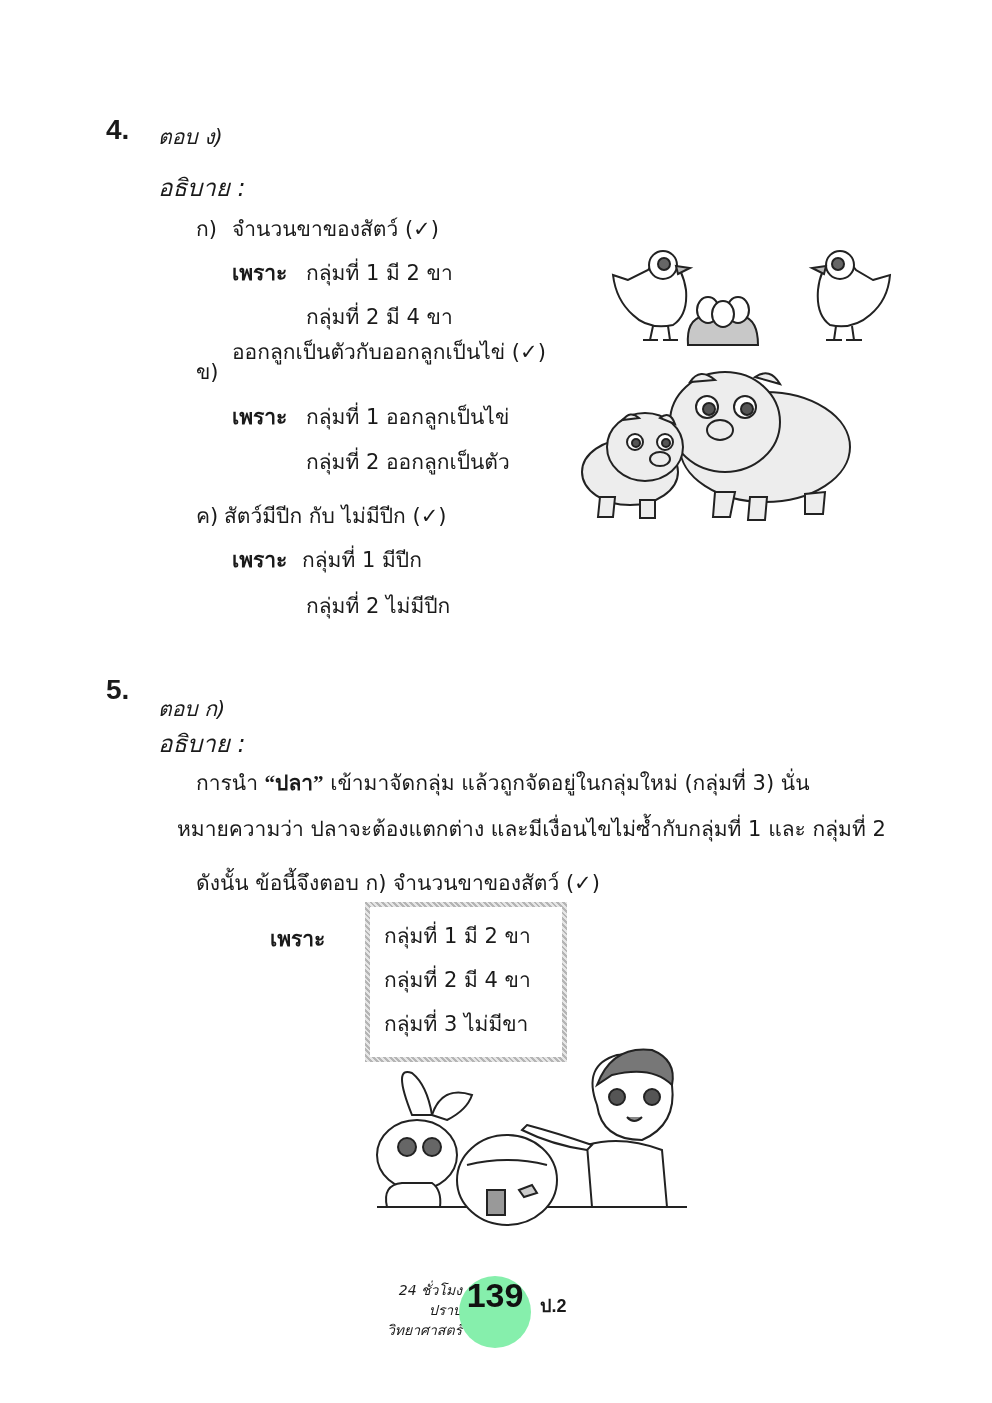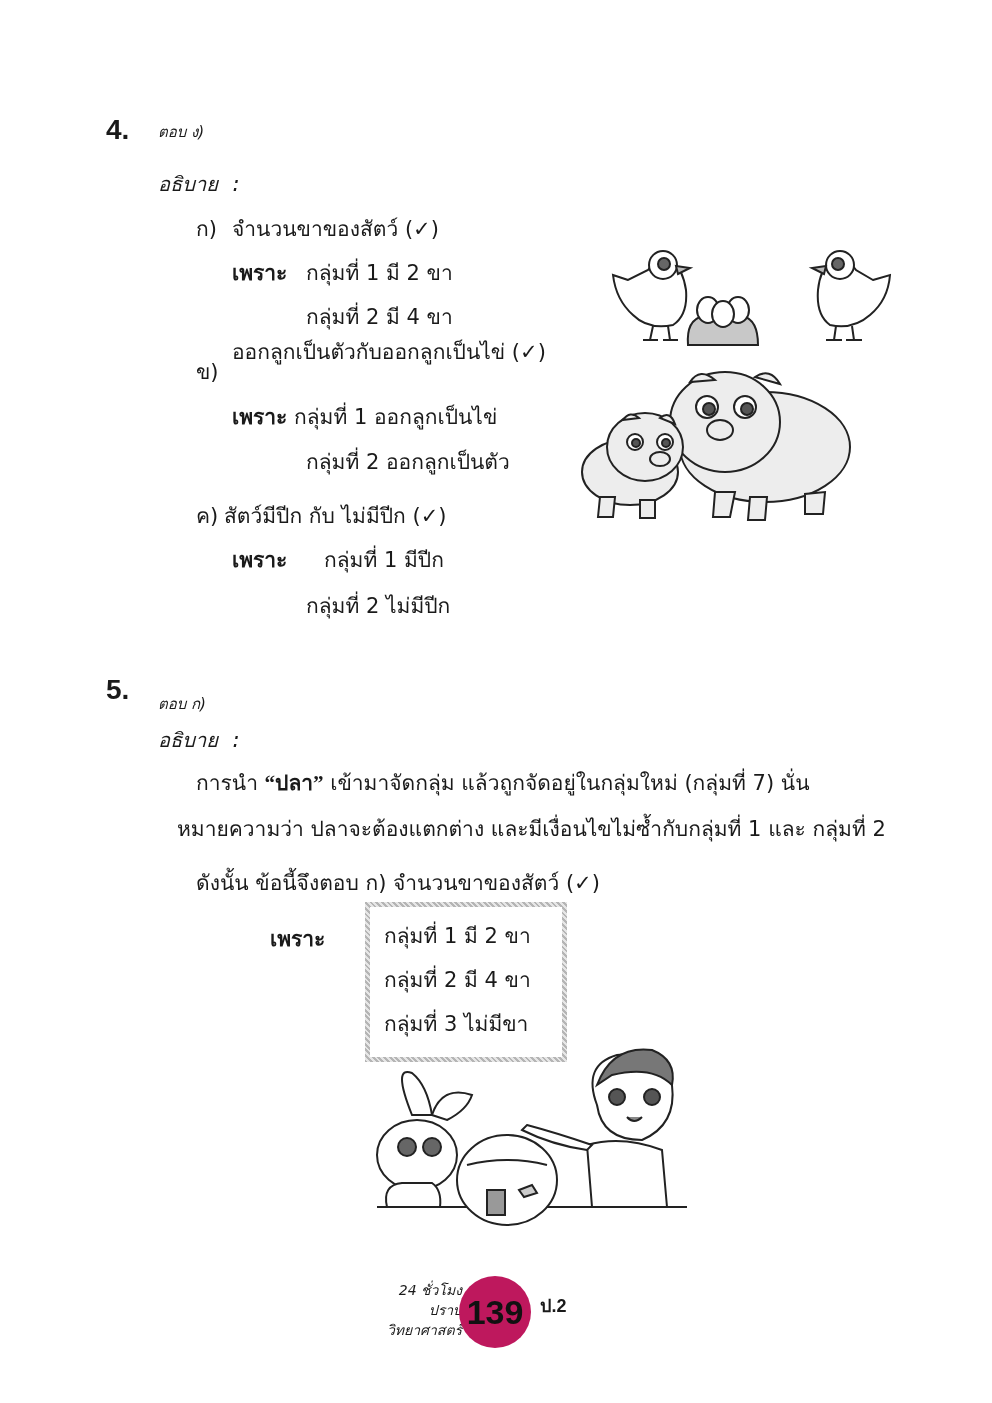--- a/index.html
+++ b/index.html
@@ -1,34 +1,34 @@
 <!DOCTYPE html>
 <html><head>
 <meta charset="utf-8">
 <style>
   html, body { margin:0; padding:0; background:#ffffff; }
   body { width:992px; height:1403px; position:relative; overflow:hidden;
          font-family:"DejaVu Sans", "Liberation Sans", sans-serif; color:#1a1a1a; }
   .abs { position:absolute; white-space:nowrap; }
   .qnum { font-family:"Liberation Sans", sans-serif; font-weight:bold; font-size:28px; }
-  .ans { font-style:italic; font-size:15px; }
-  .label { font-size:20px; font-style:italic;font-family:Liberation Mono, monospace; }
+  .ans { font-style:italic; font-size:21px; }
+  .label { font-size:24px; font-style:italic; }
   .line { font-size:21px; }
   .bold { font-weight:bold;font-family:Liberation Serif, serif; }
   .para { font-size:21px; }
   .box { position:absolute; left:365px; top:902px; width:192px; height:150px;
          border:5px solid transparent;
          background:
            linear-gradient(#fff,#fff) padding-box,
            repeating-linear-gradient(45deg,#b5b5b5 0 2px,#e6e6e6 2px 4px) border-box; }
   .box .row { position:absolute; left:14px; font-size:21px; white-space:nowrap; }
   .footer-left { position:absolute; left:380px; top:1280px; width:82px; text-align:right;
                  font-style:italic; font-size:14px; line-height:20px; }
   .page-circle { position:absolute; left:459px; top:1276px; width:72px; height:72px;
-                 border-radius:50%; background:#be185d; display:flex; align-items:center;
+                 border-radius:50%; background:#86efac; display:flex; 
                  justify-content:center; font-family:"Liberation Sans", sans-serif;
                  font-weight:bold; font-size:34px; color:#111; }
   .grade { position:absolute; left:540px; top:1291px; font-family:"Liberation Sans", sans-serif;
            font-weight:bold; font-size:18px; }
   svg { position:absolute; }
 </style>
 </head>
 <body>
 
 <div class="abs qnum" style="left:106px;top:114px;">4.</div>
@@ -37,27 +37,27 @@
 
 <div class="abs line" style="left:196px;top:212px;">ก)</div>
 <div class="abs line" style="left:232px;top:212px;">จำนวนขาของสัตว์ (✓)</div>
 <div class="abs line bold" style="left:232px;top:256px;">เพราะ</div>
 <div class="abs line" style="left:306px;top:256px;">กลุ่มที่ 1 มี 2 ขา</div>
 <div class="abs line" style="left:306px;top:300px;">กลุ่มที่ 2 มี 4 ขา</div>
 
 <div class="abs line" style="left:196px;top:355px;">ข)</div>
 <div class="abs line" style="left:232px;top:335px;">ออกลูกเป็นตัวกับออกลูกเป็นไข่ (✓)</div>
 <div class="abs line bold" style="left:232px;top:400px;">เพราะ</div>
-<div class="abs line" style="left:294px;top:400px;">กลุ่มที่ 1 ออกลูกเป็นไข่</div>
+<div class="abs line" style="left:306px;top:400px;">กลุ่มที่ 1 ออกลูกเป็นไข่</div>
 <div class="abs line" style="left:306px;top:445px;">กลุ่มที่ 2 ออกลูกเป็นตัว</div>
 
 <div class="abs line" style="left:196px;top:499px;">ค)</div>
 <div class="abs line" style="left:224px;top:499px;">สัตว์มีปีก กับ ไม่มีปีก (✓)</div>
 <div class="abs line bold" style="left:232px;top:543px;">เพราะ</div>
-<div class="abs line" style="left:324px;top:543px;">กลุ่มที่ 1 มีปีก</div>
+<div class="abs line" style="left:302px;top:543px;">กลุ่มที่ 1 มีปีก</div>
 <div class="abs line" style="left:306px;top:589px;">กลุ่มที่ 2 ไม่มีปีก</div>
 
 <svg style="left:608px;top:240px;" width="290" height="110" viewBox="0 0 290 110">
   <g stroke="#222" stroke-width="2" fill="#fff">
     <path d="M20 40 L5 35 Q8 60 25 75 Q40 90 65 85 Q80 75 78 50 Q75 30 65 22 Q50 15 40 30 Z"></path>
     <circle cx="55" cy="25" r="14"></circle>
     <circle cx="56" cy="24" r="6" fill="#666"></circle>
     <path d="M68 26 L82 28 L70 34 Z" fill="#bbb"></path>
     <path d="M45 86 L42 100 M60 86 L62 100"></path>
     <path d="M35 100 L50 100 M55 100 L70 100"></path>
@@ -100,21 +100,21 @@
       <circle cx="91" cy="81" r="4" fill="#555"></circle>
     <ellipse cx="85" cy="97" rx="10" ry="7"></ellipse>
   </g>
 </svg>
 
 <div class="abs qnum" style="left:106px;top:674px;">5.</div>
 <div class="abs ans" style="left:158px;top:692px;font-style:italic;">ตอบ ก)</div>
 <div class="abs label" style="left:158px;top:724px;">อธิบาย :</div>
 
 <div class="abs para" style="left:196px;top:766px;">
-  <span>การนำ </span><span class="bold">“ปลา”</span><span> เข้ามาจัดกลุ่ม แล้วถูกจัดอยู่ในกลุ่มใหม่ (กลุ่มที่ 7) นั่น</span>
+  <span>การนำ </span><span class="bold">“ปลา”</span><span> เข้ามาจัดกลุ่ม แล้วถูกจัดอยู่ในกลุ่มใหม่ (กลุ่มที่ 3) นั่น</span>
 </div>
 <div class="abs para" style="left:158px;top:812px;margin-left:19px;">หมายความว่า ปลาจะต้องแตกต่าง และมีเงื่อนไขไม่ซ้ำกับกลุ่มที่ 1 และ กลุ่มที่ 2</div>
 <div class="abs para" style="left:196px;top:866px;">ดังนั้น ข้อนี้จึงตอบ ก) จำนวนขาของสัตว์ (✓)</div>
 
 <div class="abs line bold" style="left:270px;top:922px;">เพราะ</div>
 <div class="box">
   <div class="row" style="top:12px;">กลุ่มที่ 1 มี 2 ขา</div>
   <div class="row" style="top:56px;">กลุ่มที่ 2 มี 4 ขา</div>
   <div class="row" style="top:100px;">กลุ่มที่ 3 ไม่มีขา</div>
 </div>

